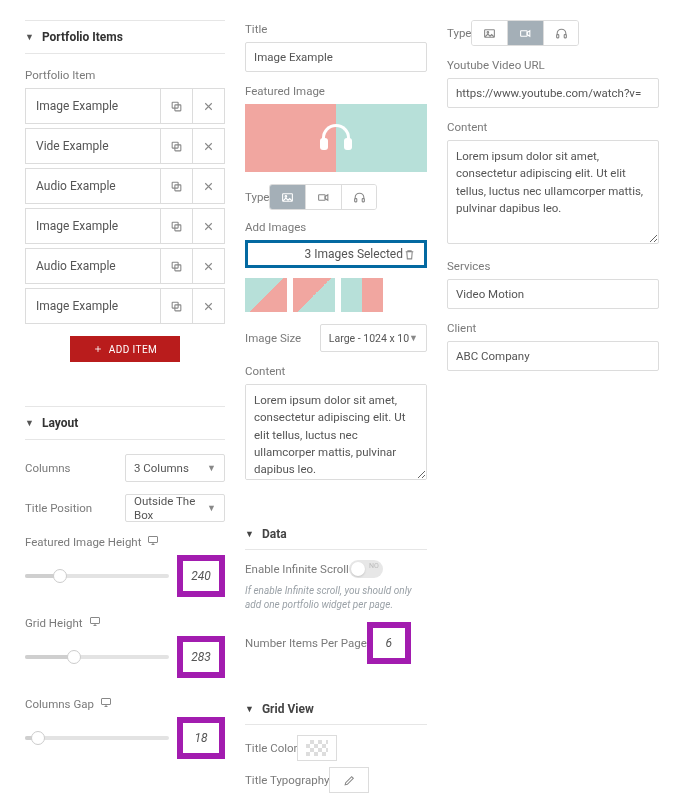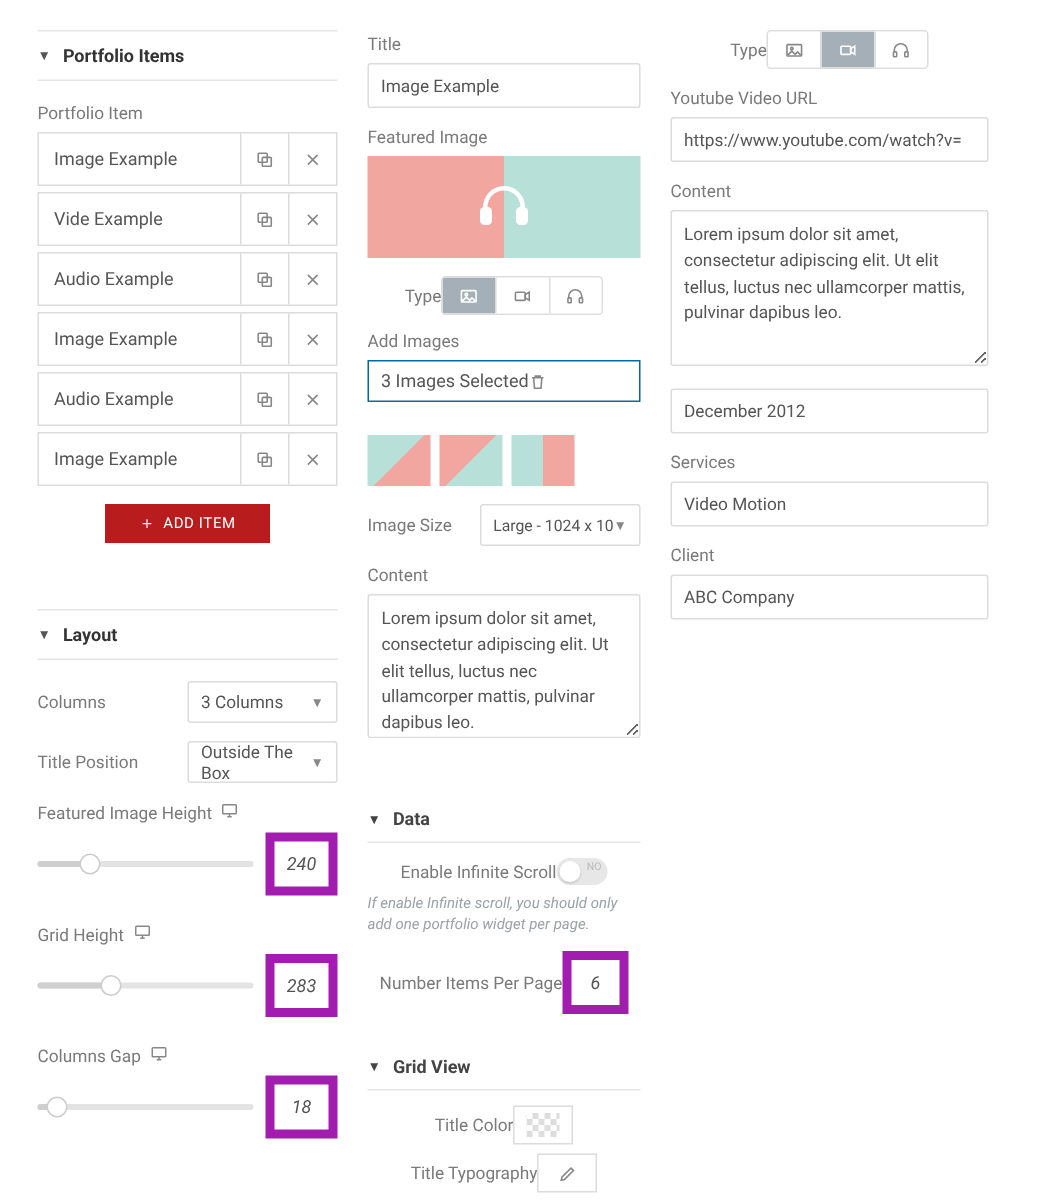--- a/index.html
+++ b/index.html
@@ -41,39 +41,39 @@
 
   
   .feat-img { width: 100%; height: 68px; display:flex; }
   .feat-img .l { flex:1; background:#f1a6a0; }
   .feat-img .r { flex:1; background:#b7e0d9; position:relative; }
   .headphones { position:absolute; top:50%; left:0; transform:translate(-50%,-50%); width:36px; height:36px; }
   .headphones::before { content:""; position:absolute; top:4px; left:4px; right:4px; height:18px; border:3px solid #fff; border-bottom:none; border-radius:18px 18px 0 0; }
   .headphones::after { content:""; position:absolute; bottom:6px; left:2px; width:8px; height:12px; background:#fff; border-radius:3px; box-shadow: 24px 0 0 #fff; }
 
   
-  .imgsel { display:flex; align-items:center; justify-content:flex-start; border:1px solid #0369a1; height:28px; padding:0 8px; margin-bottom:22px; }
+  .imgsel { display:flex; align-items:center; justify-content:flex-end; border:3px solid #0369a1; height:28px; padding:0 8px; margin-bottom:10px; }
   .thumbs { display:flex; gap:6px; }
   .thumb { width:42px; height:34px; background:#b7e0d9; position:relative; overflow:hidden; }
   .thumb::before { content:""; position:absolute; inset:0; }
   .thumb.t1 { background: linear-gradient(135deg,#b7e0d9 50%,#f1a6a0 50%); }
   .thumb.t2 { background: linear-gradient(135deg,#f1a6a0 50%,#b7e0d9 50%); }
   .thumb.t3 { background: linear-gradient(90deg,#b7e0d9 50%,#f1a6a0 50%); }
 
   
   .slider-row { display:flex; align-items:center; gap:8px; margin-bottom:18px; }
   .slider { flex:1; height:4px; background:#e3e3e3; border-radius:2px; position:relative; }
   .slider .fill { position:absolute; left:0; top:0; bottom:0; background:#cfcfcf; border-radius:2px; }
   .slider .knob { position:absolute; top:50%; width:14px; height:14px; background:#fff; border:1px solid #ccc; border-radius:50%; transform:translate(-50%,-50%); }
   .numbox { width:48px; height:42px; border:6px solid #a21caf; display:flex; align-items:center; justify-content:center; font-size:12px;font-style:italic; }
 
   
   .sub-hd { display:flex; align-items:center; gap:8px; font-weight:700; font-size:12px; color:#444; padding:8px 0; border-bottom:1px solid #e6e6e6; margin-bottom:10px; cursor:pointer; }
   .sub-hd .caret { font-size:9px; }
-  .row-between { display:flex; align-items:center; justify-content:center; margin-bottom:6px; }
+  .row-between { display:flex; align-items:center; justify-content:flex-start; margin-bottom:6px; }
   .hint { font-size:10px; font-style:italic; color:#9aa1a7; line-height:1.4; margin-bottom:10px; }
   .switch { width:34px; height:18px; background:#e7e7e7; border-radius:9px; position:relative; cursor:pointer; }
   .switch::after { content:""; position:absolute; top:2px; left:2px; width:14px; height:14px; background:#fff; border-radius:50%; box-shadow:0 1px 2px rgba(0,0,0,.15); }
   .switch .sw-lbl { position:absolute; right:4px; top:2px; font-size:7px; color:#bbb; }
   .mini-box { width:40px; height:26px; border:1px solid #dcdcdc; display:flex; align-items:center; justify-content:center; cursor:pointer; }
   .checker { width:22px; height:16px; background:
      repeating-conic-gradient(#ddd 0 25%, #fff 0 50%) 0 0/8px 8px; }
 
   
   svg { width:13px; height:13px; stroke:#888; stroke-width:2; fill:none; }
@@ -323,21 +323,21 @@
       <span class="caret">▼</span>
       <span>Data</span>
     </div>
     <div class="row-between">
       <div class="label" style="margin:0">Enable Infinite Scroll</div>
       <div class="switch">
           <span class="sw-lbl">NO</span>
         </div>
     </div>
     <div class="hint">If enable Infinite scroll, you should only add one portfolio widget per page.</div>
-    <div class="row-between" style="margin-bottom:20px">
+    <div class="row-between" style="margin-bottom:30px">
       <div class="label" style="margin:0">Number Items Per Page</div>
       <div class="numbox" style="width:44px">6</div>
     </div>
 
     <div class="sub-hd">
       <span class="caret">▼</span>
       <span>Grid View</span>
     </div>
     <div class="row-between">
       <div class="label" style="margin:0">Title Color</div>
@@ -383,21 +383,20 @@
     </div>
     <div class="field">
       <div class="label">Youtube Video URL</div>
       <input class="text-input" value="https://www.youtube.com/watch?v=" style="">
     </div>
     <div class="field">
       <div class="label">Content</div>
       <textarea class="text-area" style="height: 104px;">Lorem ipsum dolor sit amet, consectetur adipiscing elit. Ut elit tellus, luctus nec ullamcorper mattis, pulvinar dapibus leo.</textarea>
     </div>
     <div class="field">
-      <input class="text-input" value="December 2012" style="">
     </div>
     <div class="field">
       <div class="label">Services</div>
       <input class="text-input" value="Video Motion" style="">
     </div>
     <div class="field">
       <div class="label">Client</div>
       <input class="text-input" value="ABC Company" style="">
     </div>
   </div>

